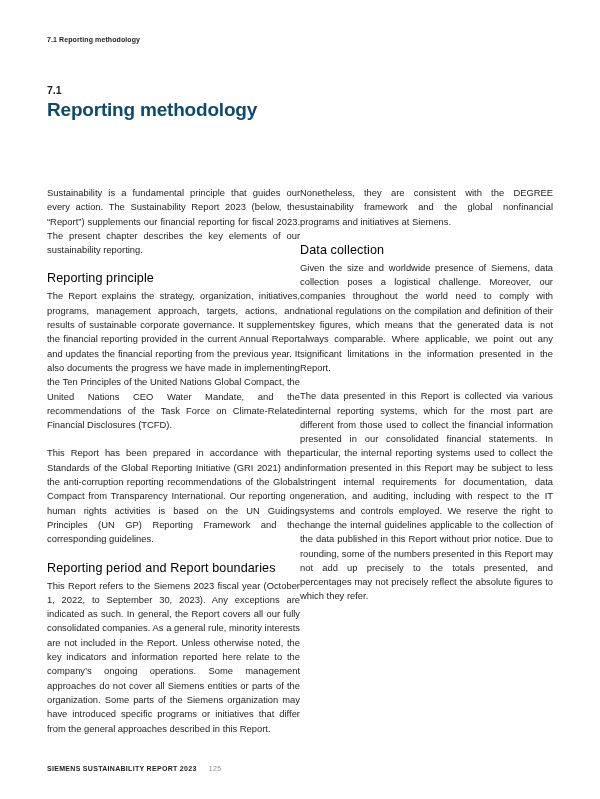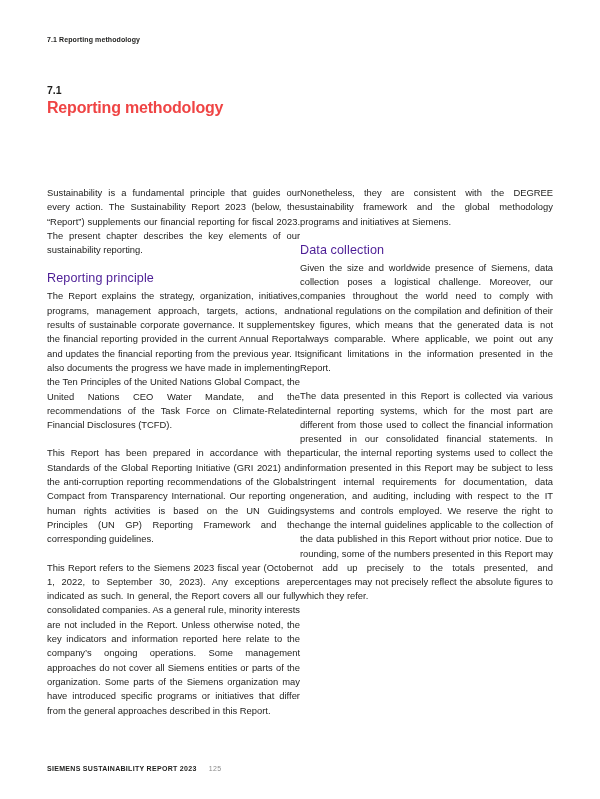--- a/index.html
+++ b/index.html
@@ -31,24 +31,24 @@
     left: 47px;
     right: 47px;
   }
   .section-number {
     font-size: 10.5px;
     font-weight: bold;
     margin-bottom: 3px;
     color: #1d1d1b;
   }
   .page-title {
-    font-size: 16px;
+    font-size: 19px;
     font-weight: bold;
     letter-spacing: -0.2px;
-    color: #ef4444;
+    color: #0c4a6e;
   }
   .columns {
     position: absolute;
     top: 186px;
     left: 47px;
     width: 506px;
     display: grid;
     grid-template-columns: 1fr 1fr;
   }
   .col {
@@ -60,21 +60,21 @@
     color: #1d1d1b;
   }
   .col p {
     margin: 0 0 14px 0;
   }
   .col h3 {
     font-family: "Liberation Sans", sans-serif;
     font-weight: 400;
     font-size: 12.6px;
     line-height: 15px;
-    color: #4c1d95;
+    color: #000000;
     margin: 0 0 3px 0;
     text-align: left;
     letter-spacing: 0.1px;
   }
   .footer {
     position: absolute;
     top: 765px;
     left: 47px;
     font-size: 7px;
     letter-spacing: 0.3px;
@@ -103,25 +103,26 @@
 
   <div class="columns">
 
     <div class="col">
       <p>Sustainability is a fundamental principle that guides our every action. The Sustainability Report 2023 (below, the “Report”) supplements our financial reporting for fiscal 2023. The present chapter describes the key elements of our sustainability reporting.</p>
 
       <h3>Reporting principle</h3>
       <p>The Report explains the strategy, organization, initiatives, programs, management approach, targets, actions, and results of sustainable corporate governance. It supplements the financial reporting provided in the current Annual Report and updates the financial reporting from the previous year. It also documents the progress we have made in implementing the Ten Principles of the United Nations Global Compact, the United Nations CEO Water Mandate, and the recommendations of the Task Force on Climate-Related Financial Disclosures (TCFD).</p>
       <p>This Report has been prepared in accordance with the Standards of the Global Reporting Initiative (GRI 2021) and the anti-corruption reporting recommendations of the Global Compact from Transparency International. Our reporting on human rights activities is based on the UN Guiding Principles (UN GP) Reporting Framework and the corresponding guidelines.</p>
 
+      <h3>Reporting period and Report boundaries</h3>
       <p>This Report refers to the Siemens 2023 fiscal year (October 1, 2022, to September 30, 2023). Any exceptions are indicated as such. In general, the Report covers all our fully consolidated companies. As a general rule, minority interests are not included in the Report. Unless otherwise noted, the key indicators and information reported here relate to the company’s ongoing operations. Some management approaches do not cover all Siemens entities or parts of the organization. Some parts of the Siemens organization may have introduced specific programs or initiatives that differ from the general approaches described in this Report.</p>
     </div>
 
     <div class="col">
-      <p>Nonetheless, they are consistent with the DEGREE sustainability framework and the global methodology programs and initiatives at Siemens.</p>
+      <p>Nonetheless, they are consistent with the DEGREE sustainability framework and the global nonfinancial programs and initiatives at Siemens.</p>
 
       <h3>Data collection</h3>
       <p>Given the size and worldwide presence of Siemens, data collection poses a logistical challenge. Moreover, our companies throughout the world need to comply with national regulations on the compilation and definition of their key figures, which means that the generated data is not always comparable. Where applicable, we point out any significant limitations in the information presented in the Report.</p>
       <p>The data presented in this Report is collected via various internal reporting systems, which for the most part are different from those used to collect the financial information presented in our consolidated financial statements. In particular, the internal reporting systems used to collect the information presented in this Report may be subject to less stringent internal requirements for documentation, data generation, and auditing, including with respect to the IT systems and controls employed. We reserve the right to change the internal guidelines applicable to the collection of the data published in this Report without prior notice. Due to rounding, some of the numbers presented in this Report may not add up precisely to the totals presented, and percentages may not precisely reflect the absolute figures to which they refer.</p>
     </div>
 
   </div>
 
   <div class="footer">
     <span class="report-name">SIEMENS SUSTAINABILITY REPORT 2023</span>

